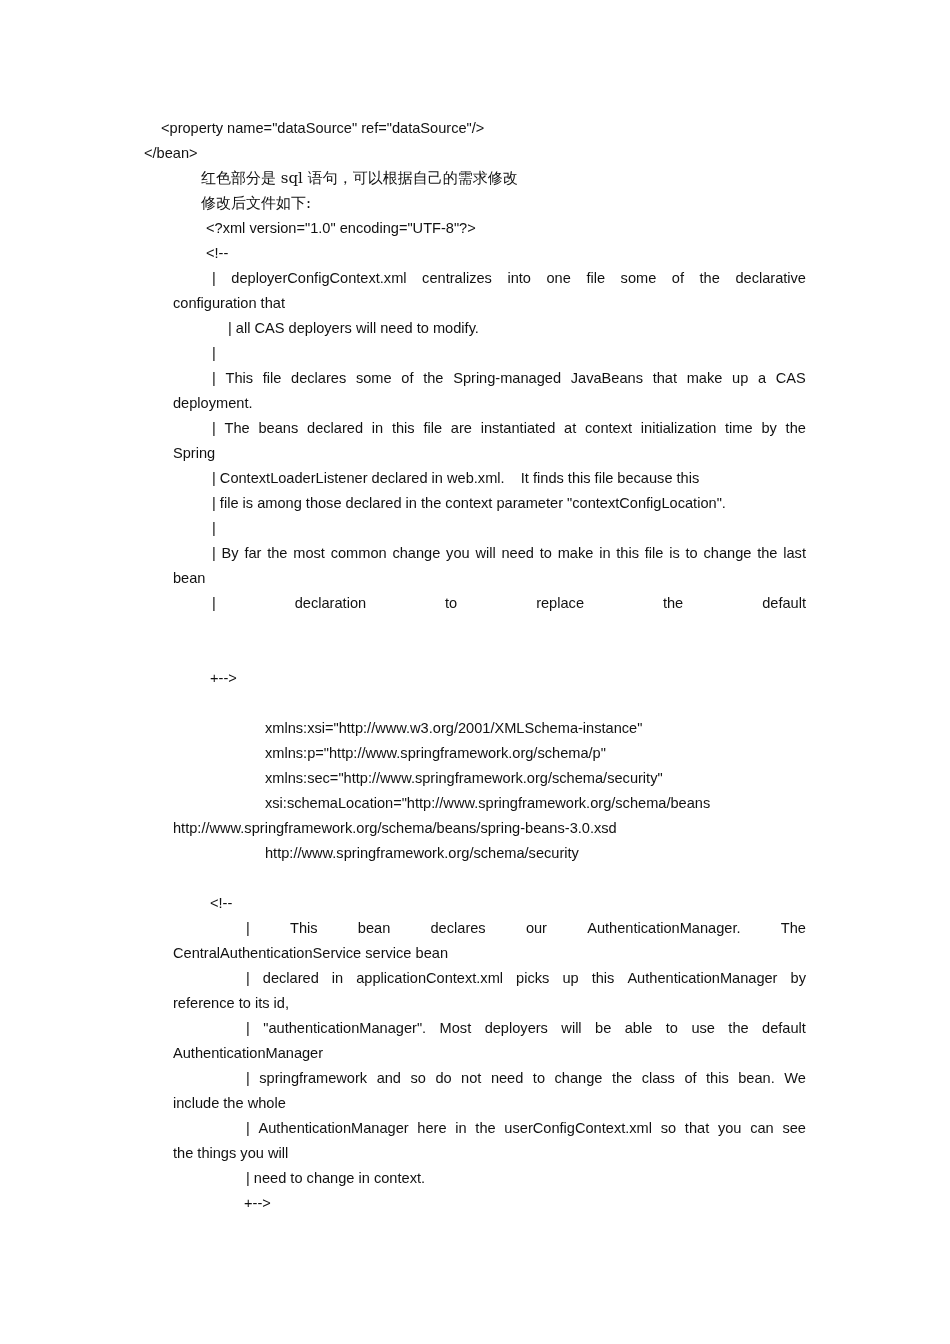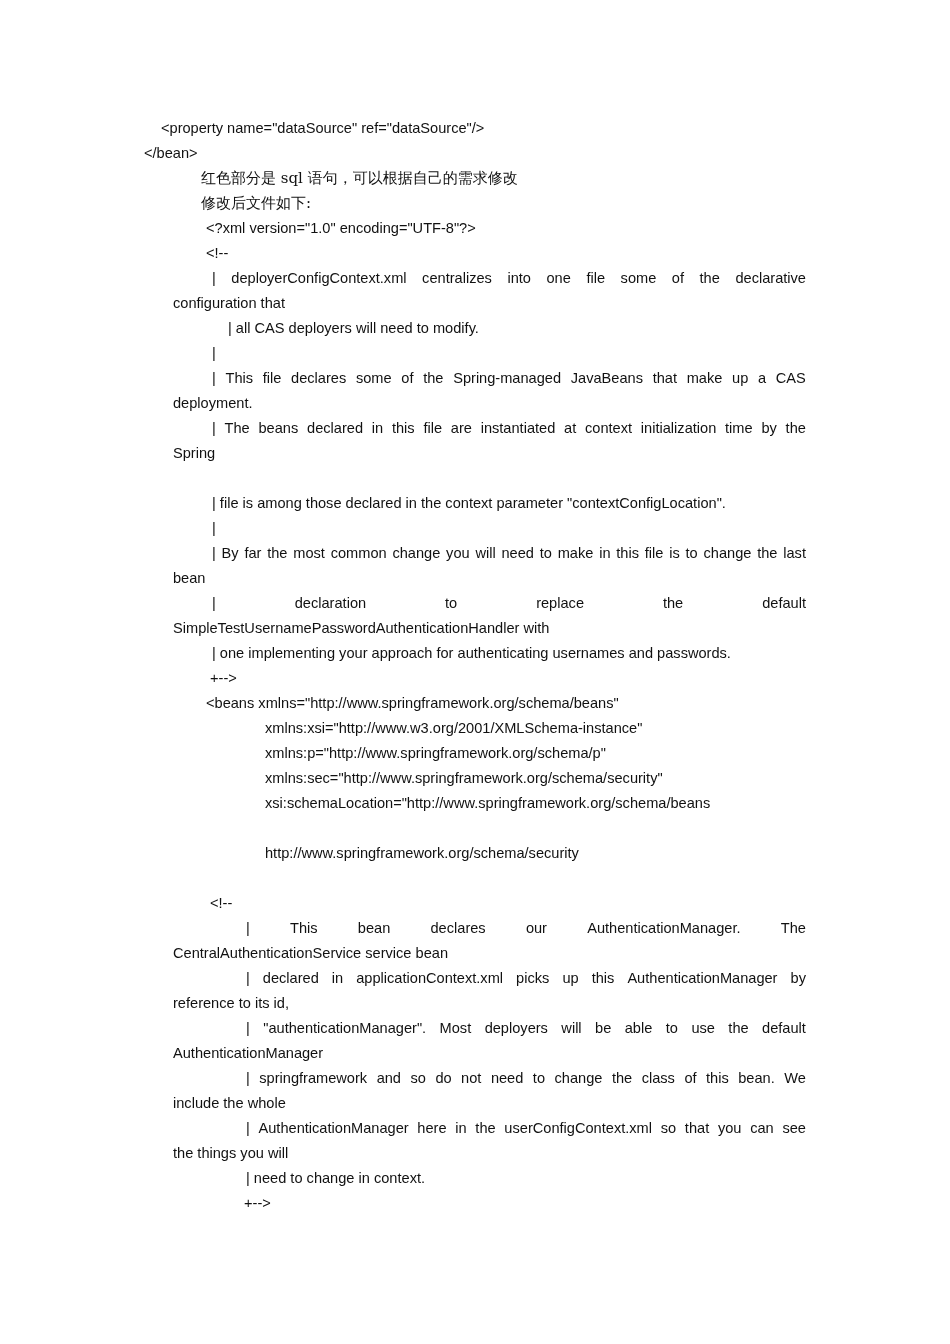--- a/index.html
+++ b/index.html
@@ -64,20 +64,21 @@
       <span>are</span>
       <span>instantiated</span>
       <span>at</span>
       <span>context</span>
       <span>initialization</span>
       <span>time</span>
       <span>by</span>
       <span>the</span>
     </div>
     <div class="line" style="left: 173px; top: 443px;">Spring</div>
+    <div class="line" style="left: 212px; top: 468px;">| ContextLoaderListener declared in web.xml.    It finds this file because this</div>
     <div class="line" style="left: 212px; top: 493px;">| file is among those declared in the context parameter "contextConfigLocation".</div>
     <div class="line" style="left: 212px; top: 518px;">|</div>
     <div class="line just" style="left: 212px; top: 543px; width: 594px;">
       <span>|</span>
       <span>By</span>
       <span>far</span>
       <span>the</span>
       <span>most</span>
       <span>common</span>
       <span>change</span>
@@ -97,28 +98,26 @@
     </div>
     <div class="line" style="left: 173px; top: 568px;">bean</div>
     <div class="line just" style="left: 212px; top: 593px; width: 594px;">
       <span>|</span>
       <span>declaration</span>
       <span>to</span>
       <span>replace</span>
       <span>the</span>
       <span>default</span>
     </div>
-    <div class="line" style="left: 173px; top: 618px;">SimpleTestUsernamePasswordAuthenticationHandler with</div>
-    <div class="line" style="left: 212px; top: 643px;">| one implementing your approach for authenticating usernames and passwords.</div>
     <div class="line" style="left: 210px; top: 668px;">+--&gt;</div>
-    <div class="line" style="left: 206px; top: 693px;">&lt;beans xmlns="http://www.springframework.org/schema/beans"</div>
     <div class="line" style="left: 265px; top: 718px;">xmlns:xsi="http://www.w3.org/2001/XMLSchema-instance"</div>
     <div class="line" style="left: 265px; top: 743px;">xmlns:p="http://www.springframework.org/schema/p"</div>
     <div class="line" style="left: 265px; top: 768px;">xmlns:sec="http://www.springframework.org/schema/security"</div>
     <div class="line" style="left: 265px; top: 793px;">xsi:schemaLocation="http://www.springframework.org/schema/beans</div>
+    <div class="line" style="left: 173px; top: 818px;">http://www.springframework.org/schema/beans/spring-beans-3.0.xsd</div>
     <div class="line" style="left: 265px; top: 843px;">http://www.springframework.org/schema/security</div>
     <div class="line" style="left: 210px; top: 893px;">&lt;!--</div>
     <div class="line just" style="left: 246px; top: 918px; width: 560px;">
       <span>|</span>
       <span>This</span>
       <span>bean</span>
       <span>declares</span>
       <span>our</span>
       <span>AuthenticationManager.</span>
       <span>The</span>

